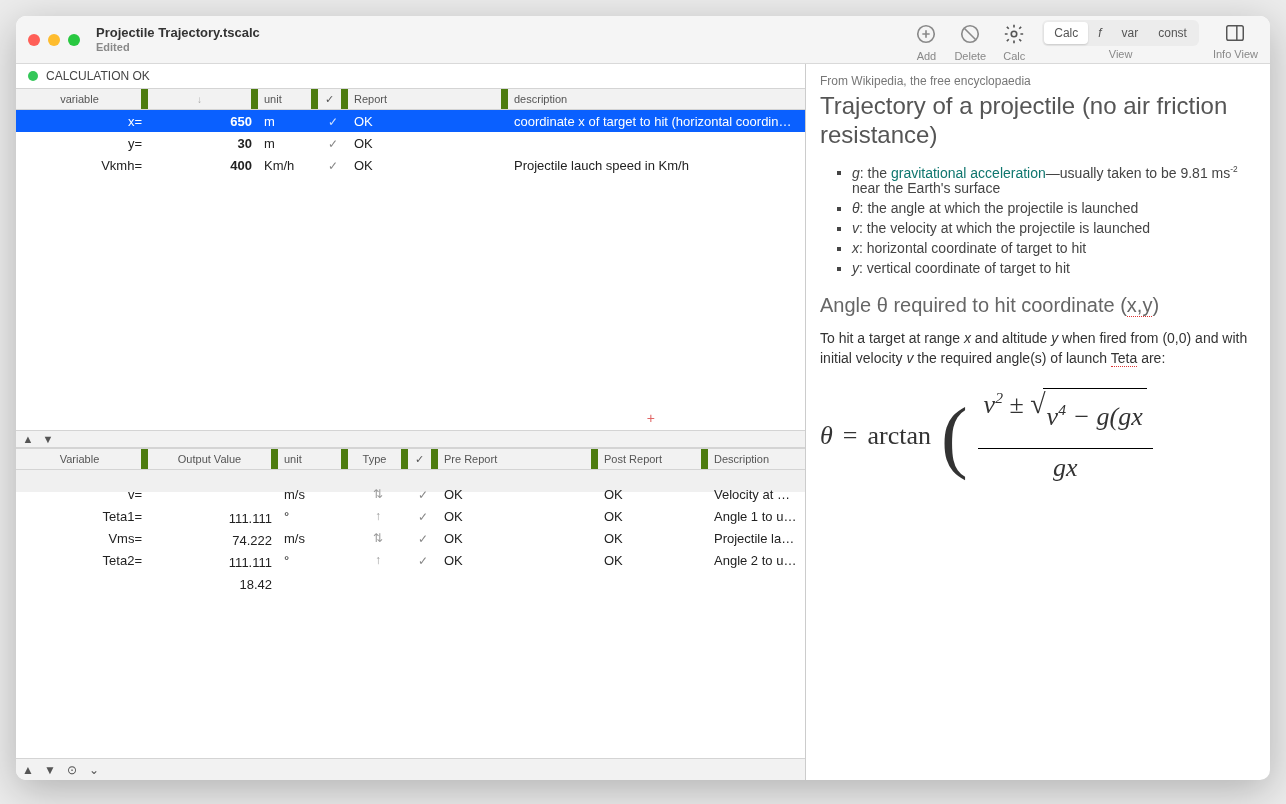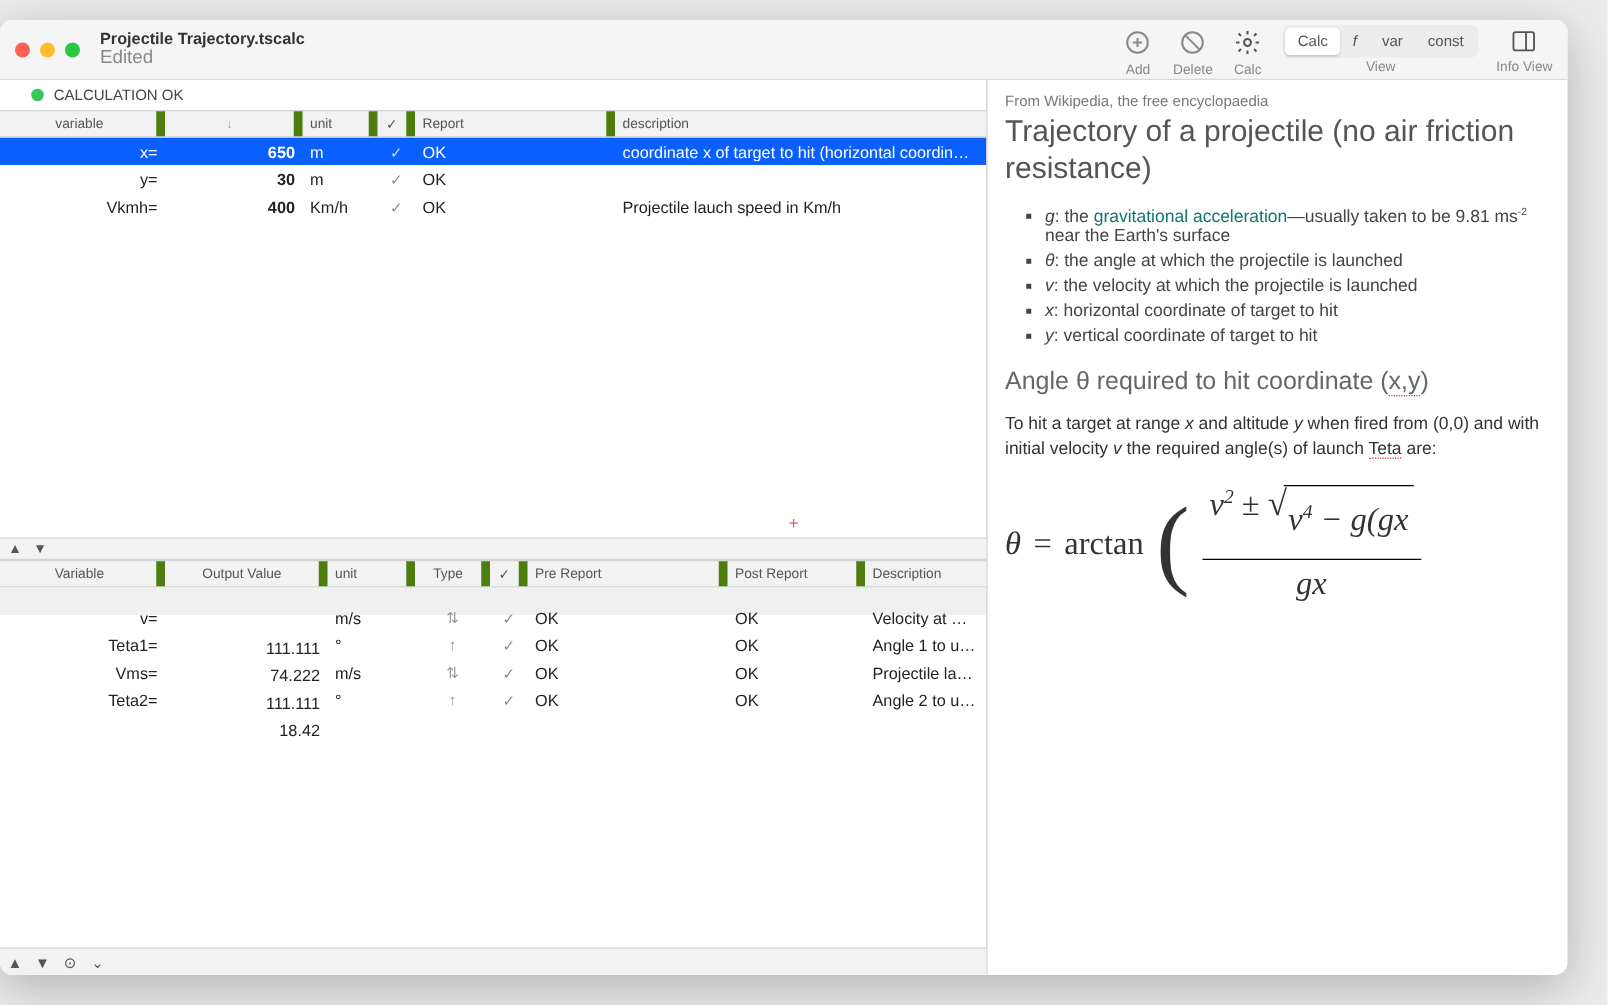--- a/index.html
+++ b/index.html
@@ -6,21 +6,21 @@
 body {
   font-family: -apple-system, BlinkMacSystemFont, "Helvetica Neue", Arial, sans-serif;
   font-size: 13px;
   background: #ececec;
   width: 1286px;
   height: 804px;
   overflow: hidden;
 }
 .window {
   position: absolute;
-  left: 0;
+  left: 16px;
   top: 16px;
   width: 1254px;
   height: 764px;
   background: #fff;
   border-radius: 10px;
   box-shadow: 0 10px 40px rgba(0,0,0,.25);
   display: flex;
   flex-direction: column;
   overflow: hidden;
 }
@@ -32,21 +32,21 @@
   border-bottom: 1px solid #d9d9d9;
   background: #f5f5f5;
 }
 .traffic { display: flex; gap: 8px; align-items: center; margin-right: 16px; }
 .traffic span { width: 12px; height: 12px; border-radius: 50%; display:block; }
 .tl-close { background: #ff5f57; }
 .tl-min { background: #febc2e; }
 .tl-max { background: #28c840; }
 .titleblock { display: flex; flex-direction: column; line-height: 1.1; }
 .title { font-weight: 600; font-size: 13px; color: #333; }
-.subtitle { font-size: 15px; color: #888; }
+.subtitle { font-size: 11px; color: #888; font-weight: bold; }
 .toolbar-right { margin-left: auto; display: flex; align-items: flex-start; gap: 14px; height:100%; padding-top:4px;}
 .tool-group { display: flex; flex-direction: column; align-items: center; gap: 2px; }
 .tool-icon {
   width: 28px; height: 28px; display:flex; align-items:center; justify-content:center;
   color: #8a8a8a;
 }
 .tool-icon svg { width: 22px; height: 22px; stroke: currentColor; fill:none; stroke-width:1.8; }
 .tool-label { font-size: 11px; color: #888; }
 .seg {
   display: flex;
@@ -71,21 +71,21 @@
   display: flex;
   overflow: hidden;
 }
 .left {
   width: 790px;
   display: flex;
   flex-direction: column;
   border-right: 1px solid #ccc;
 }
 .status-row {
-  height: 24px; display:flex; align-items:center; gap:8px; padding: 0 25px;
+  height: 24px; display:flex; align-items:center; gap:8px; padding: 0 12px;
   font-size: 12px; color:#444;
 }
 .status-dot { width:10px; height:10px; border-radius:50%; background:#34c759; }
 
 .tbl-header, .tbl-row {
   display: grid;
   align-items: center;
   padding: 0 2px;
   height: 22px;
 }

